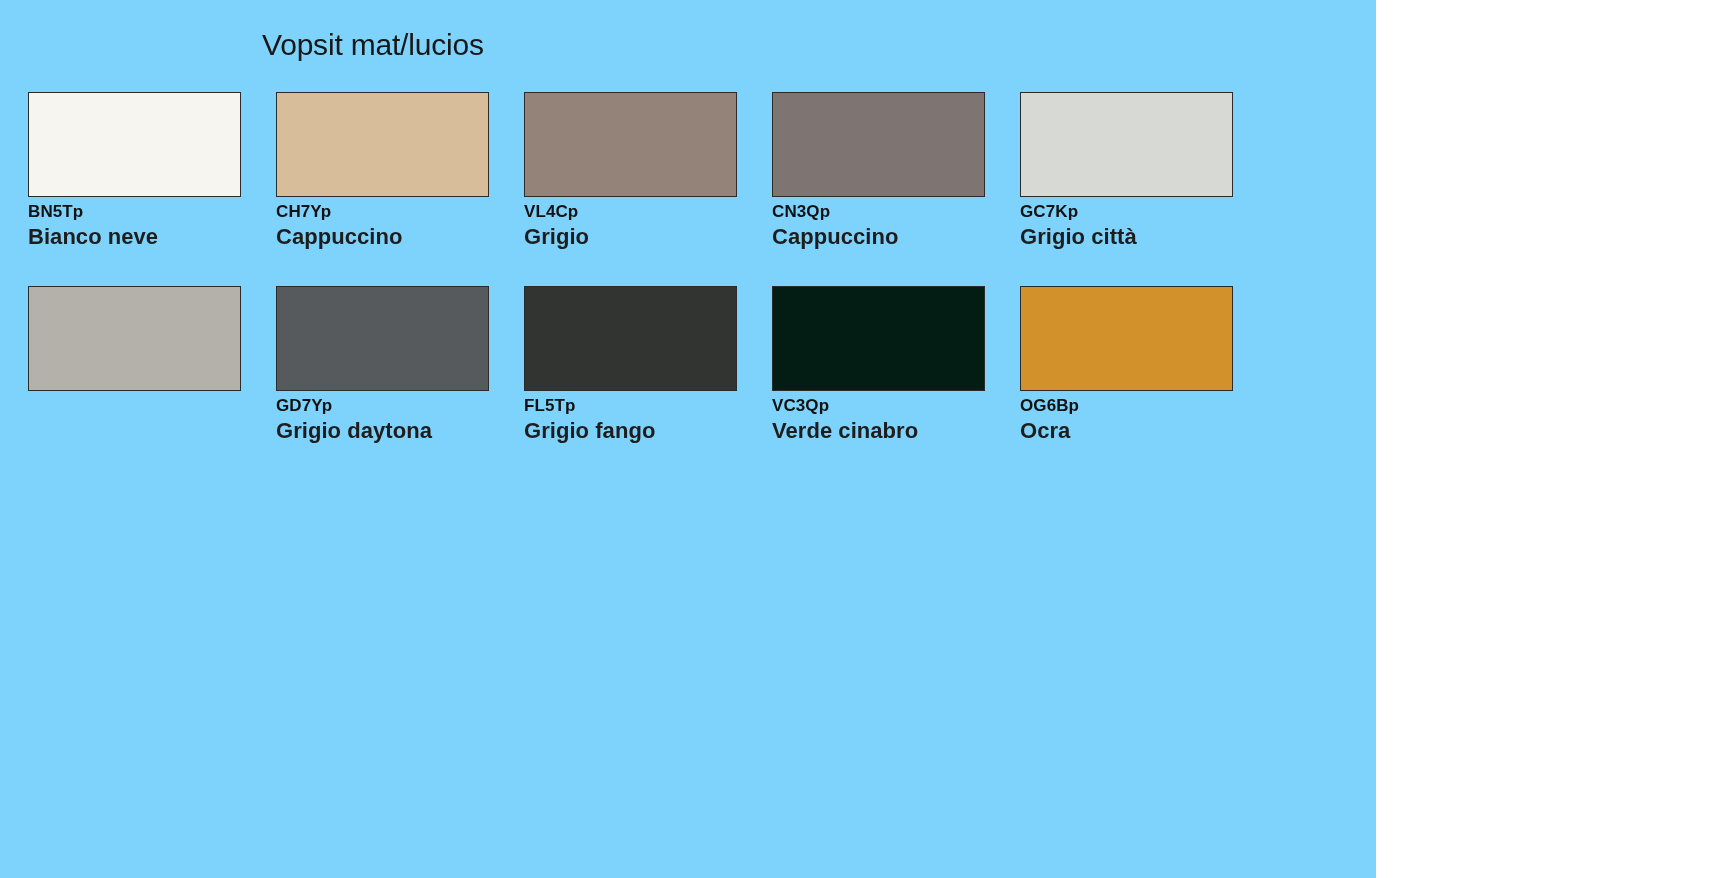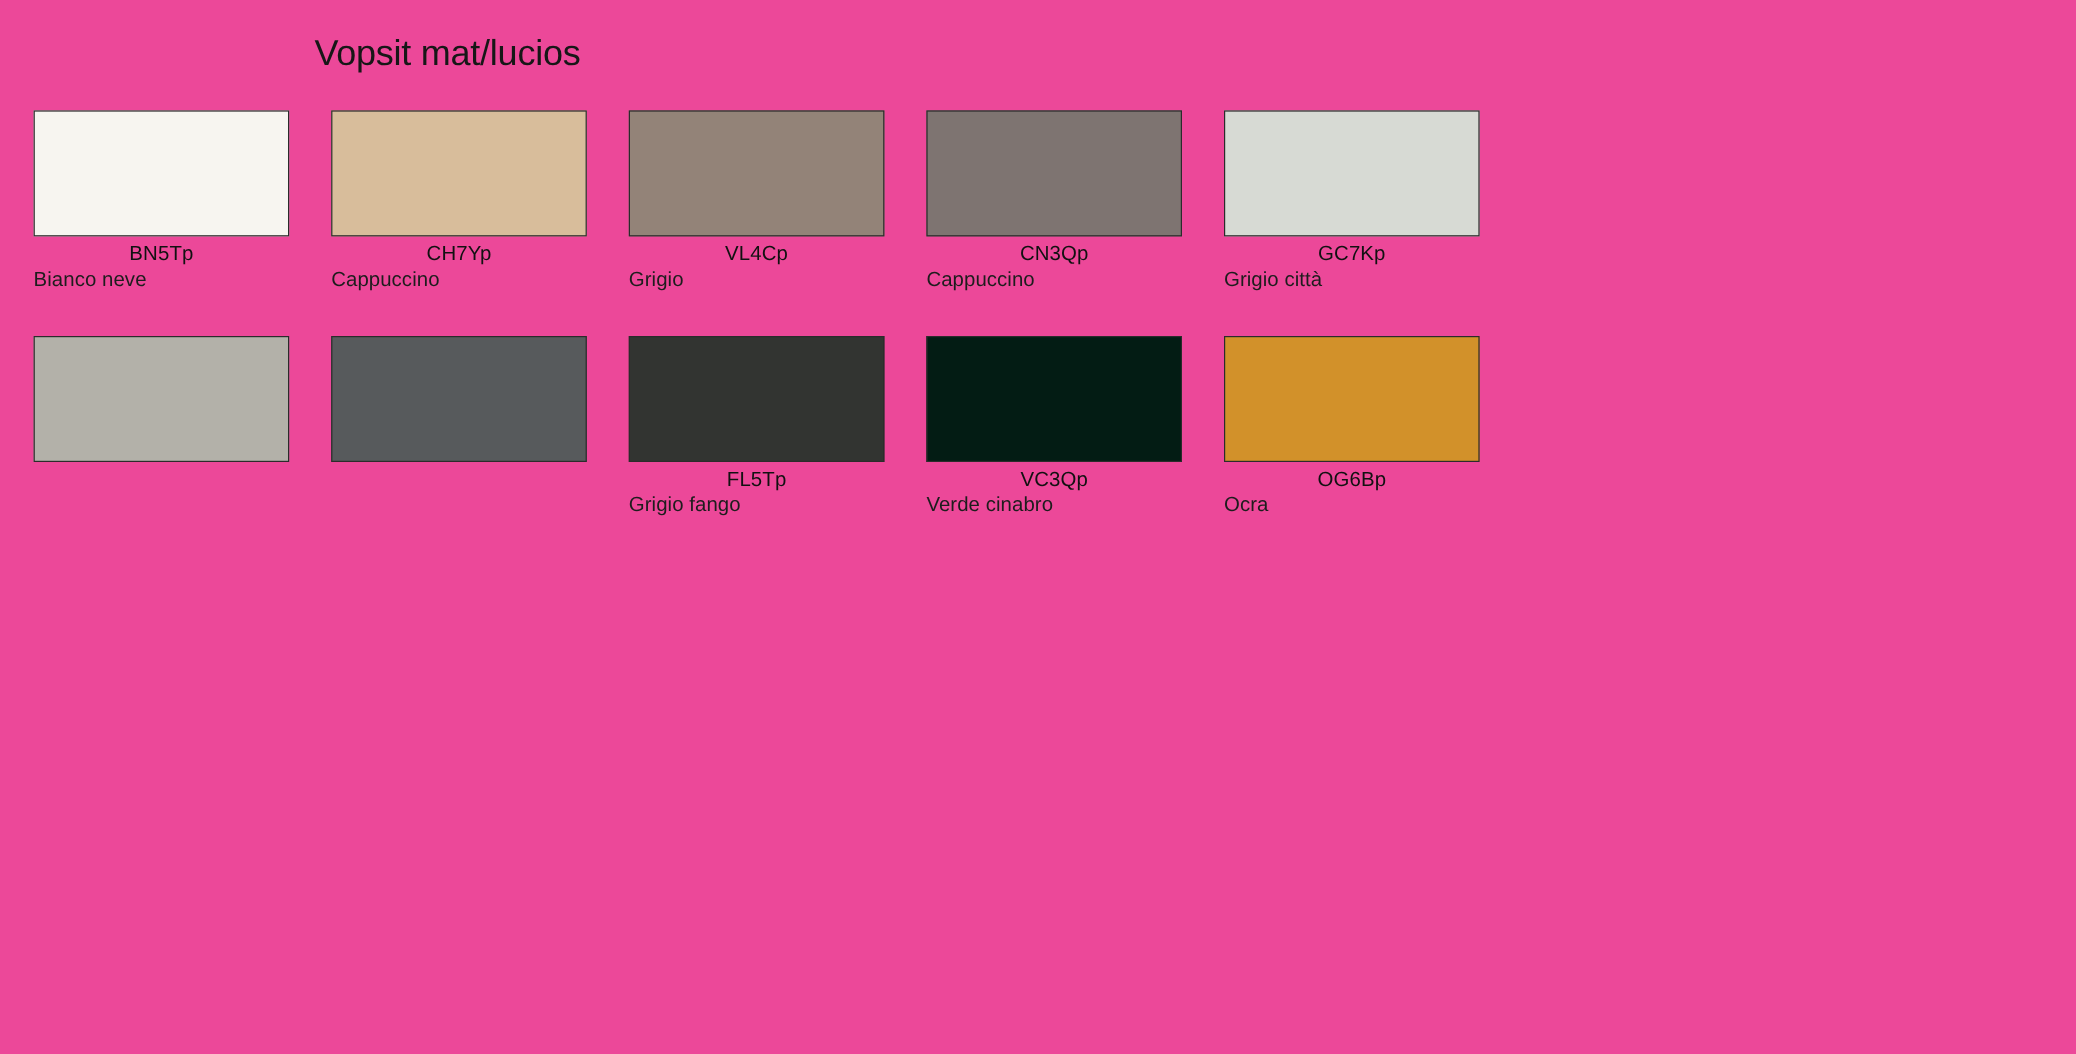--- a/index.html
+++ b/index.html
@@ -9,23 +9,23 @@
   }
   body {
     width: 1730px;
     height: 878px;
     font-family: "Liberation Sans", sans-serif;
     color: #1a1a1a;
     overflow: hidden;
   }
   .page {
     position: relative;
-    width: 1730px;
+    width: 1376px;
     height: 878px;
-    background: #ec4899;
+    background: #7dd3fc;
   }
   .palette-title {
     position: absolute;
     left: 262px;
     top: 28px;
     font-size: 30px;
     font-weight: 400;
     letter-spacing: -0.2px;
     color: #171717;
     white-space: nowrap;
@@ -47,30 +47,29 @@
     width: 211px;
     height: 103px;
     border: 1px solid #2b2b2b;
     box-sizing: content-box;
   }
   .swatch-meta {
     padding-top: 5px;
   }
   .swatch-code {
     font-size: 17px;
-    font-weight: 400;
+    font-weight: 700;
     letter-spacing: 0.1px;
     color: #111111;
     line-height: 1.23;
     white-space: nowrap;
-    text-align: center;
   }
   .swatch-name {
-    font-size: 17px;
-    font-weight: 400;
+    font-size: 22px;
+    font-weight: 700;
     letter-spacing: 0.05px;
     color: #1d1d1d;
     line-height: 1.23;
     white-space: nowrap;
   }
 </style>
 </head>
 <body>
 
 <div class="page">
@@ -111,20 +110,24 @@
         <div class="swatch-meta">
           <div class="swatch-code">GC7Kp</div>
           <div class="swatch-name">Grigio città</div>
         </div>
       </div>
       <div class="swatch-cell">
         <div class="swatch-chip" style="background: rgb(179, 177, 169); border-color: rgb(43, 43, 43);"></div>
       </div>
       <div class="swatch-cell">
         <div class="swatch-chip" style="background: rgb(87, 90, 92); border-color: rgb(43, 43, 43);"></div>
+        <div class="swatch-meta">
+          <div class="swatch-code">GD7Yp</div>
+          <div class="swatch-name">Grigio daytona</div>
+        </div>
       </div>
       <div class="swatch-cell">
         <div class="swatch-chip" style="background: rgb(50, 52, 49); border-color: rgb(43, 43, 43);"></div>
         <div class="swatch-meta">
           <div class="swatch-code">FL5Tp</div>
           <div class="swatch-name">Grigio fango</div>
         </div>
       </div>
       <div class="swatch-cell">
         <div class="swatch-chip" style="background: rgb(3, 28, 20); border-color: rgb(43, 43, 43);"></div>

